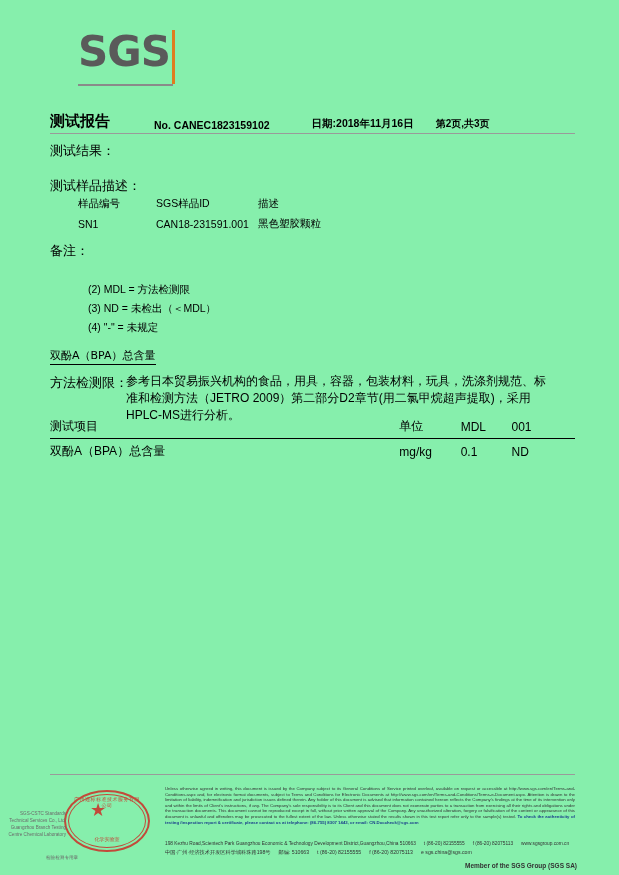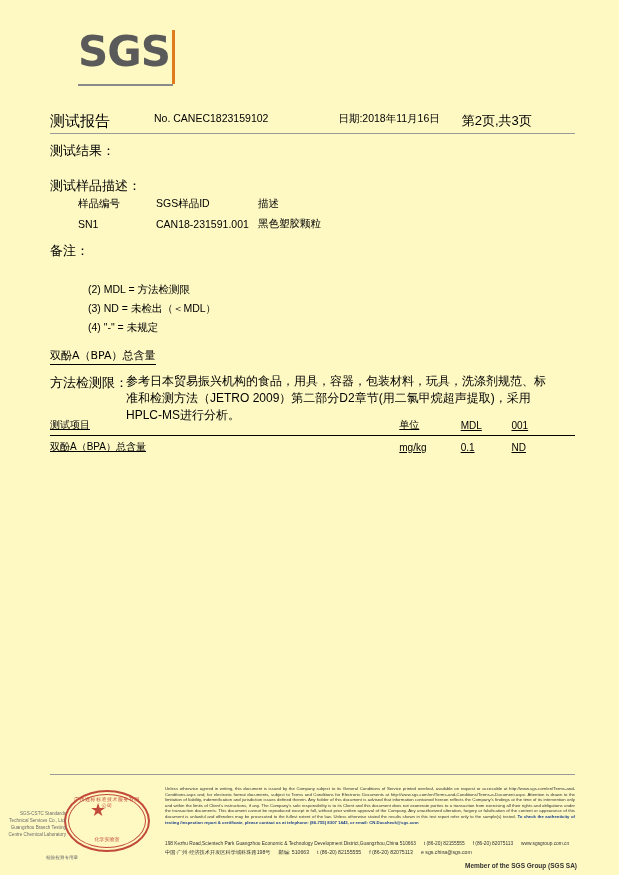--- a/index.html
+++ b/index.html
@@ -7,21 +7,21 @@
     padding: 0;
     background: #f0f0f0;
   }
   body {
     font-family: "Liberation Sans", sans-serif;
   }
   .page {
     position: relative;
     width: 619px;
     height: 875px;
-    background: #fef9c3;
+    background: #86efac;
     overflow: hidden;
     box-sizing: border-box;
   }
 
   
   .logo-wrap {
     position: absolute;
     left: 78px;
     top: 30px;
     width: 100px;
@@ -51,42 +51,43 @@
     background: #e07c1e;
   }
 
   
   .title-row {
     position: absolute;
     left: 50px;
     top: 112px;
     width: 525px;
     display: flex;
-    align-items: flex-start;
+    align-items: flex-end;
+    font-weight: bold;
   }
   .report-title {
     font-size: 15px;
     color: #000;
     font-family: "DejaVu Sans", sans-serif;
     white-space: nowrap;
   }
   .report-no {
     font-size: 10.5px;
     color: #000;
     margin-left: 44px;
     white-space: nowrap;
   }
   .report-date {
     font-size: 10.5px;
     color: #000;
-    margin-left: 70px;
+    margin-left: 42px;
     white-space: nowrap;
   }
   .report-page {
-    font-size: 13px;
+    font-size: 10px;
     color: #000;
     margin-left: 22px;
     white-space: nowrap;
   }
   .title-rule {
     position: absolute;
     left: 50px;
     top: 133px;
     width: 525px;
     height: 1px;
@@ -163,24 +164,23 @@
     top: 373px;
     width: 420px;
   }
 
   
   .res-table {
     position: absolute;
     left: 50px;
     top: 418px;
     width: 525px;
-    font-size: 10px;
+    font-size: 12px;
     color: #000;
     border-collapse: collapse;
-    text-decoration: underline;
   }
   .res-table th {
     font-weight: normal;
     text-align: left;
     padding: 0 0 3px 0;
     white-space: nowrap;
   }
   .res-table thead th {
     border-bottom: 1px solid #000;
   }

